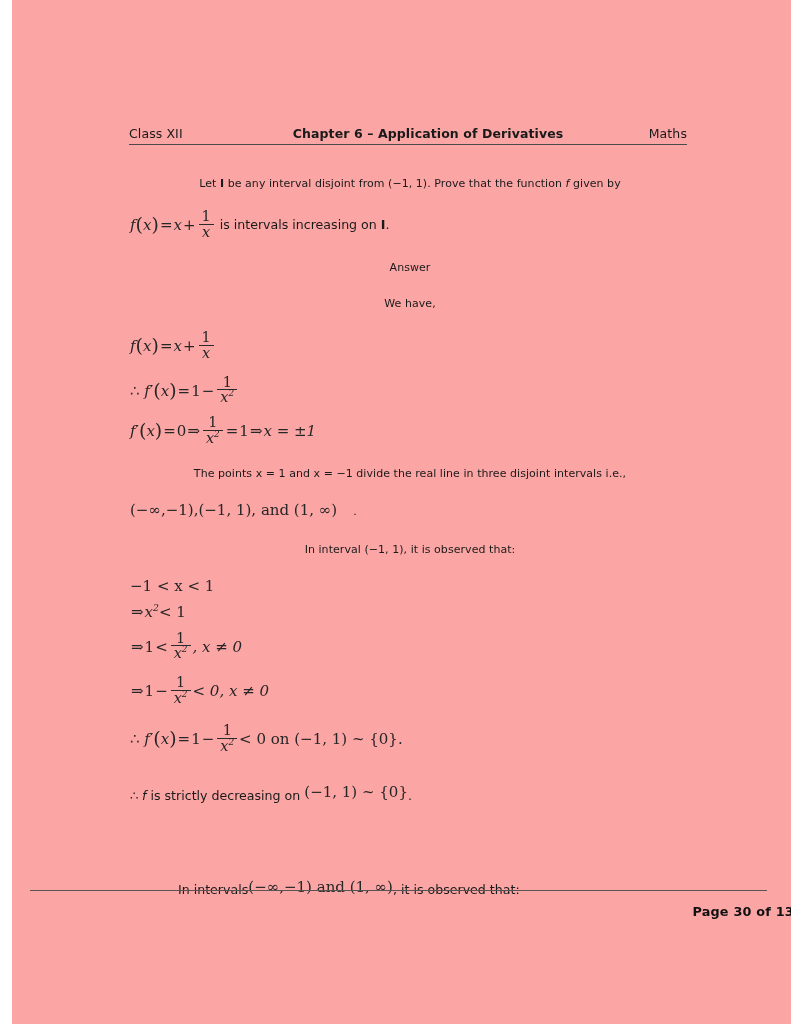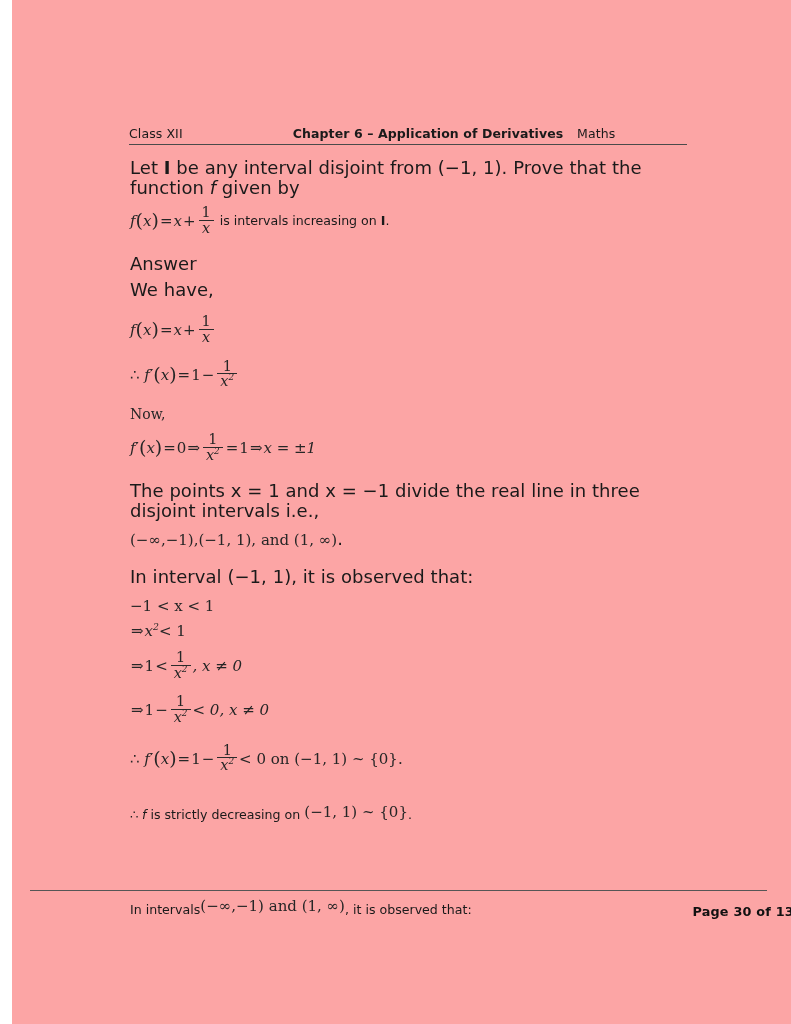--- a/index.html
+++ b/index.html
@@ -34,41 +34,42 @@
   .header-row {
     display: flex;
     align-items: baseline;
     font-size: 12.5px;
     color: #1a1a1a;
     letter-spacing: 0.1px;
     white-space: nowrap;
   }
   .hdr-left   { width: 150px; text-align: left; }
   .hdr-center { flex: 1 1 auto; text-align: center; font-weight: bold; }
-  .hdr-right  { width: 110px; text-align: left; }
+  .hdr-right  { width: 110px; text-align: right; }
   .header-rule {
     margin-top: 3px;
     border-bottom: 1.4px solid #4a4a4a;
     width: 100%;
   }
 
   
   .content {
     position: absolute;
     left: 118px;
     top: 158px;
     width: 560px;
   }
 
   .ptxt {
-    font-size: 18px;
+    font-size: 11px;
     line-height: 20px;
     color: #1a1a1a;
-    margin: 0;
+    margin: 16px;
     letter-spacing: 0.05px;
+    text-align: center;
   }
   .sp-6  { margin-top: 6px; }
   .sp-8  { margin-top: 8px; }
   .sp-10 { margin-top: 10px; }
   .sp-14 { margin-top: 14px; }
   .sp-18 { margin-top: 18px; }
   .sp-60 { margin-top: 32px; }
 
   .bold { font-weight: bold; }
   .it   { font-style: italic; }
@@ -190,23 +191,20 @@
 
     <div class="sp-14">
       <span class="math"><span class="v">f</span><span class="big">(</span><span class="v">x</span><span class="big">)</span><span class="op">=</span><span class="v">x</span><span class="op">+</span><span class="frac"><span class="num">1</span><span class="den">x</span></span></span>
     </div>
 
     <div class="sp-14">
       <span class="math"><span class="rom">∴</span>
         <span class="v">f</span><span class="rom">′</span><span class="big">(</span><span class="v">x</span><span class="big">)</span><span class="op">=</span><span class="rom">1</span><span class="op">−</span><span class="frac"><span class="num">1</span><span class="den"><span>x</span><sup>2</sup></span></span></span>
     </div>
 
-    <div class="sp-14">
-      <span class="math" style="font-size:14px;">Now,</span>
-    </div>
 
     <div class="sp-10">
       <span class="math"><span class="v">f</span><span class="rom">′</span><span class="big">(</span><span class="v">x</span><span class="big">)</span><span class="op">=</span><span class="rom">0</span><span class="op">⇒</span><span class="frac"><span class="num">1</span><span class="den"><span>x</span><sup>2</sup></span></span><span class="op">=</span><span class="rom">1</span><span class="op">⇒</span><span class="v">x = ±1</span></span>
     </div>
 
     <p class="ptxt sp-18">The points x = 1 and x = −1 divide the real line in three disjoint intervals i.e.,</p>
 
     <div class="sp-8">
       <span class="math"><span class="rom">(−∞,−1)</span><span class="rom">,</span><span class="rom">(−1, 1)</span><span class="rom">, and </span><span class="rom">(1, ∞)</span></span><span class="ptxt" style="display:inline;">.</span>
     </div>
@@ -231,21 +229,21 @@
 
     <div class="sp-18">
       <span class="math"><span class="rom">∴</span>
         <span class="v">f</span><span class="rom">′</span><span class="big">(</span><span class="v">x</span><span class="big">)</span><span class="op">=</span><span class="rom">1</span><span class="op">−</span><span class="frac"><span class="num">1</span><span class="den"><span>x</span><sup>2</sup></span></span><span class="rom">&lt; 0 on</span>
         <span class="rom">(−1, 1) ~ {0}</span><span class="rom">.</span></span>
     </div>
 
     <div class="mixed sp-60"><span>∴ </span><span class="it">f</span><span> is strictly decreasing on </span><span class="math math-inline">(−1, 1) ~ {0}</span><span>.</span>
     </div>
 
-    <div class="mixed" style="margin-top:74px;"><span>In intervals</span><span class="math math-inline"><span class="rom">(−∞,−1)</span><span class="rom"> and </span><span class="rom">(1, ∞)</span></span><span>, it is observed that:</span>
+    <div class="mixed" style="margin-top:74px;margin-left:48px;"><span>In intervals</span><span class="math math-inline"><span class="rom">(−∞,−1)</span><span class="rom"> and </span><span class="rom">(1, ∞)</span></span><span>, it is observed that:</span>
     </div>
 
   </div>
 
   <div class="footer-rule"></div>
   <div class="footer-text">Page 30 of 138</div>
 
 </div>
 
 </body></html>

